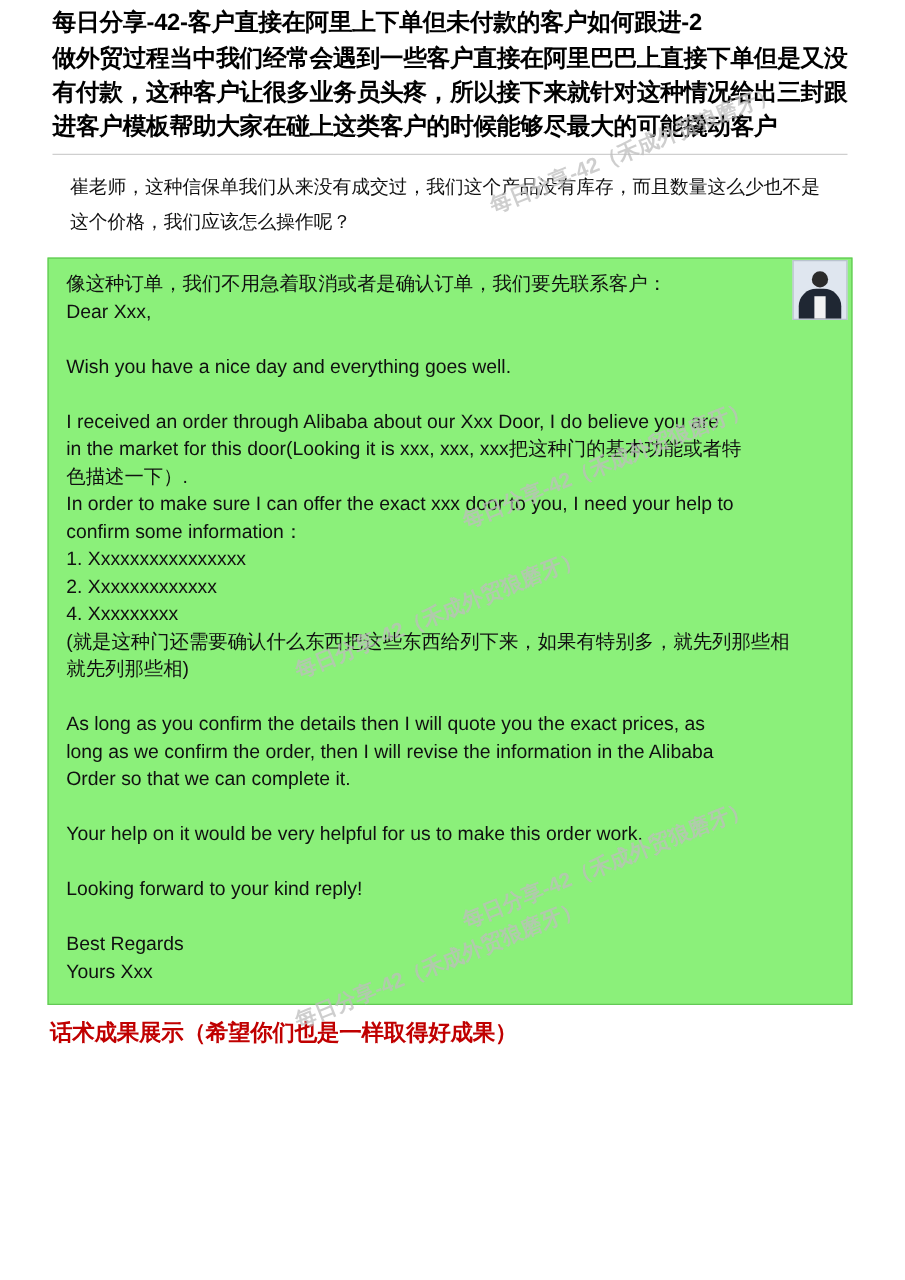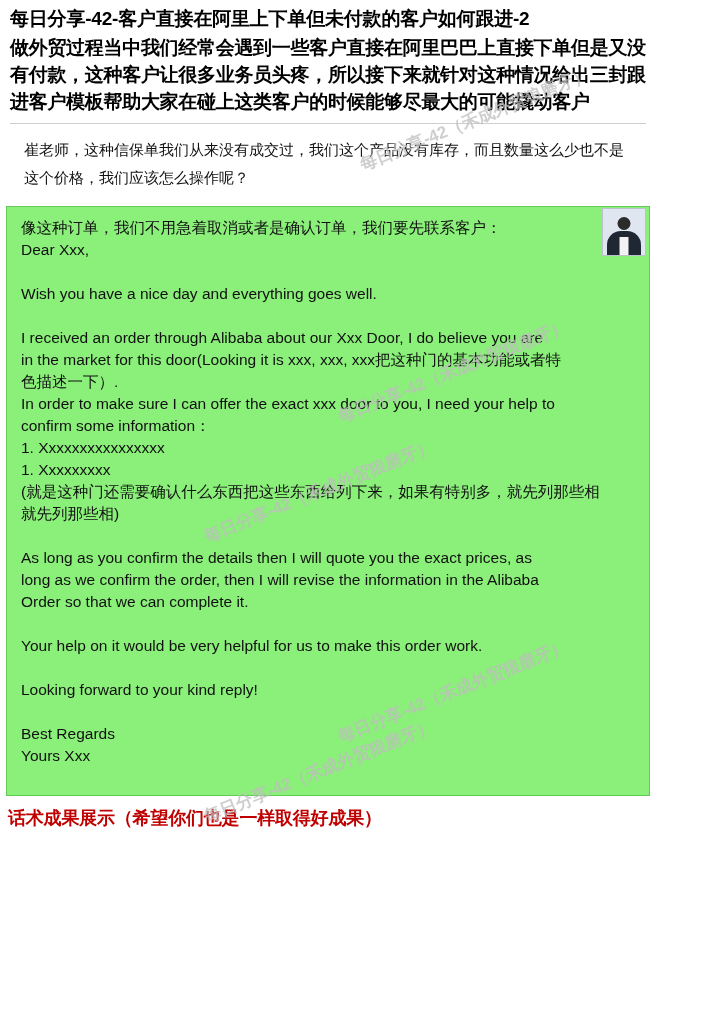--- a/index.html
+++ b/index.html
@@ -12,20 +12,21 @@
     background: #ffffff;
     font-family: "Liberation Sans", sans-serif;
     color: #000000;
     position: relative;
     overflow: hidden;
   }
   .page {
     position: relative;
     width: 656px;
     height: 1024px;
+    margin-left: 32px;
   }
   
   .header {
     padding: 6px 10px 0 10px;
   }
   .header-title {
     font-size: 19px;
     font-weight: bold;
     line-height: 26px;
     letter-spacing: -0.2px;
@@ -197,21 +198,22 @@
       <p>Dear Xxx,</p>
       <div class="blank"></div>
       <p>Wish you have a nice day and everything goes well.</p>
       <div class="blank"></div>
       <p>I received an order through Alibaba about our Xxx Door, I do believe you are</p>
       <p>in the market for this door(Looking it is xxx, xxx, xxx把这种门的基本功能或者特</p>
       <p>色描述一下）.</p>
       <p>In order to make sure I can offer the exact xxx door to you, I need your help to</p>
       <p>confirm some information：</p>
       <p>1. Xxxxxxxxxxxxxxxx</p>
-      <p>1. Xxxxxxxxx</p>
+      <p>2. Xxxxxxxxxxxxx</p>
+      <p>4. Xxxxxxxxx</p>
       <p>(就是这种门还需要确认什么东西把这些东西给列下来，如果有特别多，就先列那些相</p>
       <p>就先列那些相)</p>
       <div class="blank"></div>
       <p>As long as you confirm the details then I will quote you the exact prices, as</p>
       <p>long as we confirm the order, then I will revise the information in the Alibaba</p>
       <p>Order so that we can complete it.</p>
       <div class="blank"></div>
       <p>Your help on it would be very helpful for us to make this order work.</p>
       <div class="blank"></div>
       <p>Looking forward to your kind reply!</p>

